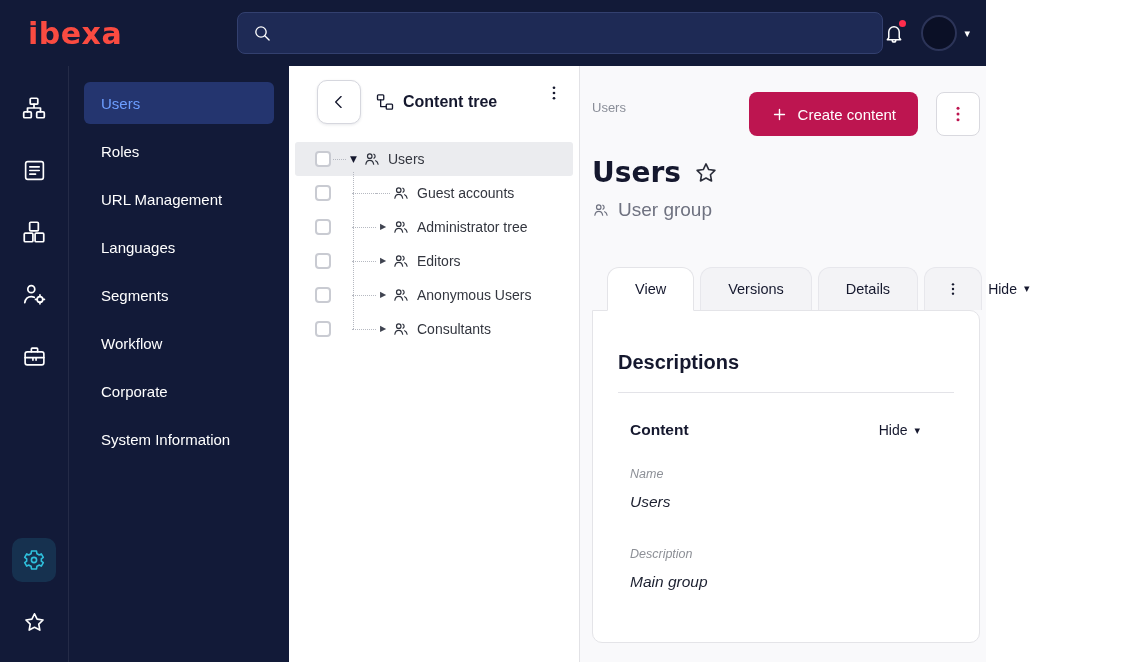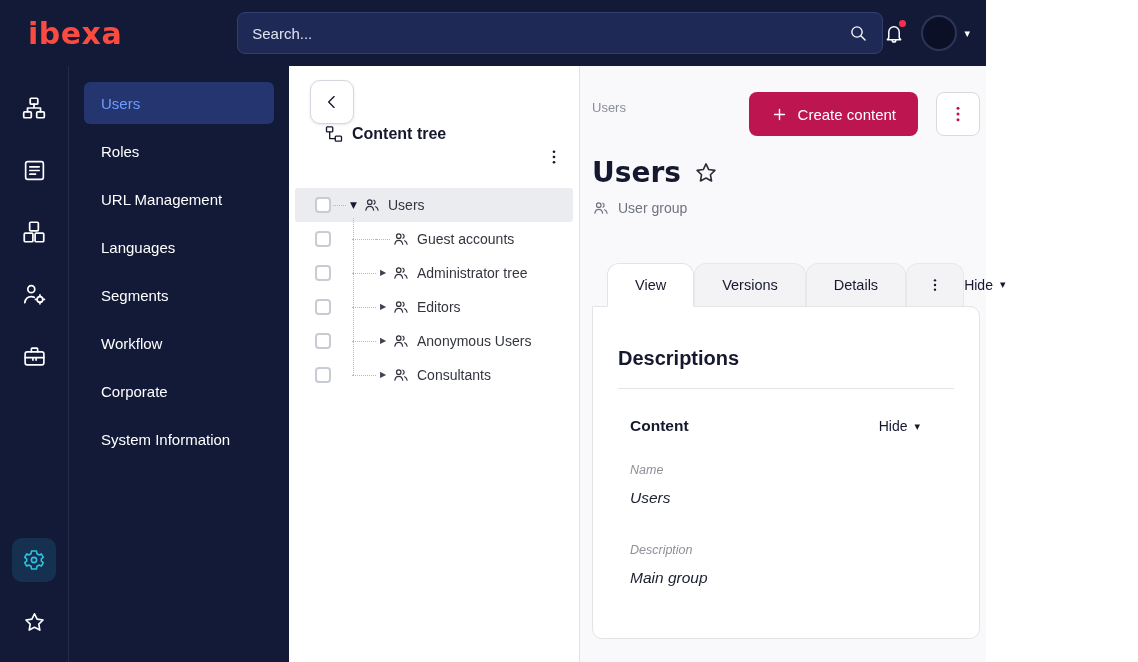--- a/index.html
+++ b/index.html
@@ -31,21 +31,21 @@
   .rail-bottom { margin-top:auto; display:flex; flex-direction:column; align-items:center; }
   .rail-btn.active-gear { background:rgba(47,193,221,.14); border-radius:10px; color:#2fc1dd; }
 
   
   .sidebar { flex:0 0 220px; background:#121a38; padding:16px 0 0; }
   .menu-item { width:190px; height:42px; margin:0 0 6px 15px; display:flex; align-items:center; padding:0 17px; color:#ffffff; font-size:15px; border-radius:6px; }
   .menu-item.active { background:#24356f; color:#6d9eff; }
 
   
   .tree-panel { flex:0 0 291px; background:#fff; border-right:1px solid #e2e2e6; display:flex; flex-direction:column; }
-  .tree-header { display:flex; padding:14px 12px 14px 21px;flex-direction:column; }
+  .tree-header { display:flex; padding:14px 12px 14px 28px; }
   .back-btn { width:44px; height:44px; border:1px solid #d6d7de; border-radius:10px; background:#fff; box-shadow:0 1px 3px rgba(19,28,60,.10); display:flex; align-items:center; justify-content:center; color:#15182e; }
   .tree-title { margin-left:14px; display:flex; align-items:center; gap:8px; font-weight:bold; font-size:16px; color:#15182e; }
   .tree-kebab { margin-left:auto; color:#15182e; padding:4px; }
 
   .tree { padding:4px 6px 0; font-size:14px; color:#33363f; }
   .tree-row { height:34px; display:flex; align-items:center; padding-left:20px; }
   .tree-row.selected { background:#ebecef; border-radius:3px; }
   .cb { appearance:none; -webkit-appearance:none; width:16px; height:16px; border:2px solid #c9cbd2; border-radius:4px; background:#fff; flex:0 0 16px; }
   .dots { border-top:1px dotted #b6b9c1; height:1px; }
   .root-dots { width:13px; margin-left:2px; }
@@ -63,24 +63,24 @@
   .main { flex:1; background:#f9f9fb; padding:0 6px 0 12px; min-width:0; }
   .main-header { margin-top:26px; display:flex; justify-content:space-between; align-items:flex-start; }
   .breadcrumb { font-size:13px; color:#8a8e98; padding-top:8px; }
   .header-actions { display:flex; gap:18px; }
   .create-btn { height:44px; background:#bd1550; color:#fff; border:none; border-radius:8px; font-size:15px; font-family:"Liberation Sans", sans-serif; display:flex; align-items:center; gap:10px; padding:0 22px; }
   .kebab-btn { width:44px; height:44px; background:#fff; border:1px solid #d9d9df; border-radius:8px; display:flex; align-items:center; justify-content:center; color:#bd1550; }
 
   .title-row { margin-top:20px; display:flex; align-items:center; gap:12px; }
   .page-title { font-size:28px; font-weight:bold; color:#15182e; font-family:"DejaVu Sans", sans-serif; }
   .title-star { color:#2b2e3a; }
-  .type-row { margin-top:10px; display:flex; align-items:center; gap:8px; color:#6f7280; font-size:14px; }
+  .type-row { margin-top:10px; display:flex; align-items:center; gap:8px; color:#6f7280; font-size:19px; }
 
   .tabs-row { margin-top:46px; display:flex; align-items:flex-end; padding-left:15px; position:relative; z-index:2; }
-  .tab { padding:13px 27px; font-size:14.5px; color:#15182e; background:#f3f3f6; border:1px solid #e7e7ec; border-bottom:none; border-radius:12px 12px 0 0; margin-right:0; display:flex; align-items:center; }
+  .tab { padding:13px 27px; font-size:14.5px; color:#15182e; background:#f3f3f6; border:1px solid #e7e7ec; border-bottom:none; border-radius:12px 12px 0 0; margin-right:6px; display:flex; align-items:center; }
   .tab.active { background:#fff; border:1px solid #e4e4e8; border-bottom:1px solid #fff; margin-bottom:-1px; }
   .tab.more { padding:13px 20px; color:#15182e; }
   .hide-toggle { margin-left:auto; align-self:center; display:flex; align-items:center; gap:7px; font-size:14px; color:#15182e; padding-right:2px; }
   .caret-dark { font-size:11px; color:#15182e; font-family:"DejaVu Sans", sans-serif; }
 
   .card { background:#fff; border:1px solid #e4e4e8; border-radius:0 10px 10px 10px; height:333px; padding:40px 25px 0; position:relative; z-index:1; }
   .section-title { font-size:20px; font-weight:bold; color:#15182e; }
   .divider { margin-top:18px; border-bottom:1px solid #e3e3e8; }
   .group-header { margin-top:28px; padding-left:12px; display:flex; align-items:center; justify-content:space-between;gap:21px; }
   .group-title { font-size:15.5px; font-weight:bold; color:#15182e; }
@@ -159,21 +159,20 @@
         <path d="M12 5v14M5 12h14"></path>
       </symbol>
   </defs>
 </svg>
 
 <div class="app">
 
   <div class="topbar">
     <div class="logo">ibexa</div>
     <div class="searchbox">
-      <input type="text" placeholder="Search..." style="">
       <svg class="ic" width="20" height="20">
           <use href="#i-search"></use>
         </svg>
     </div>
     <div class="topbar-right">
       <div class="bell">
         <svg class="ic" width="22" height="22">
             <use href="#i-bell"></use>
           </svg>
         <span class="dot"></span>

